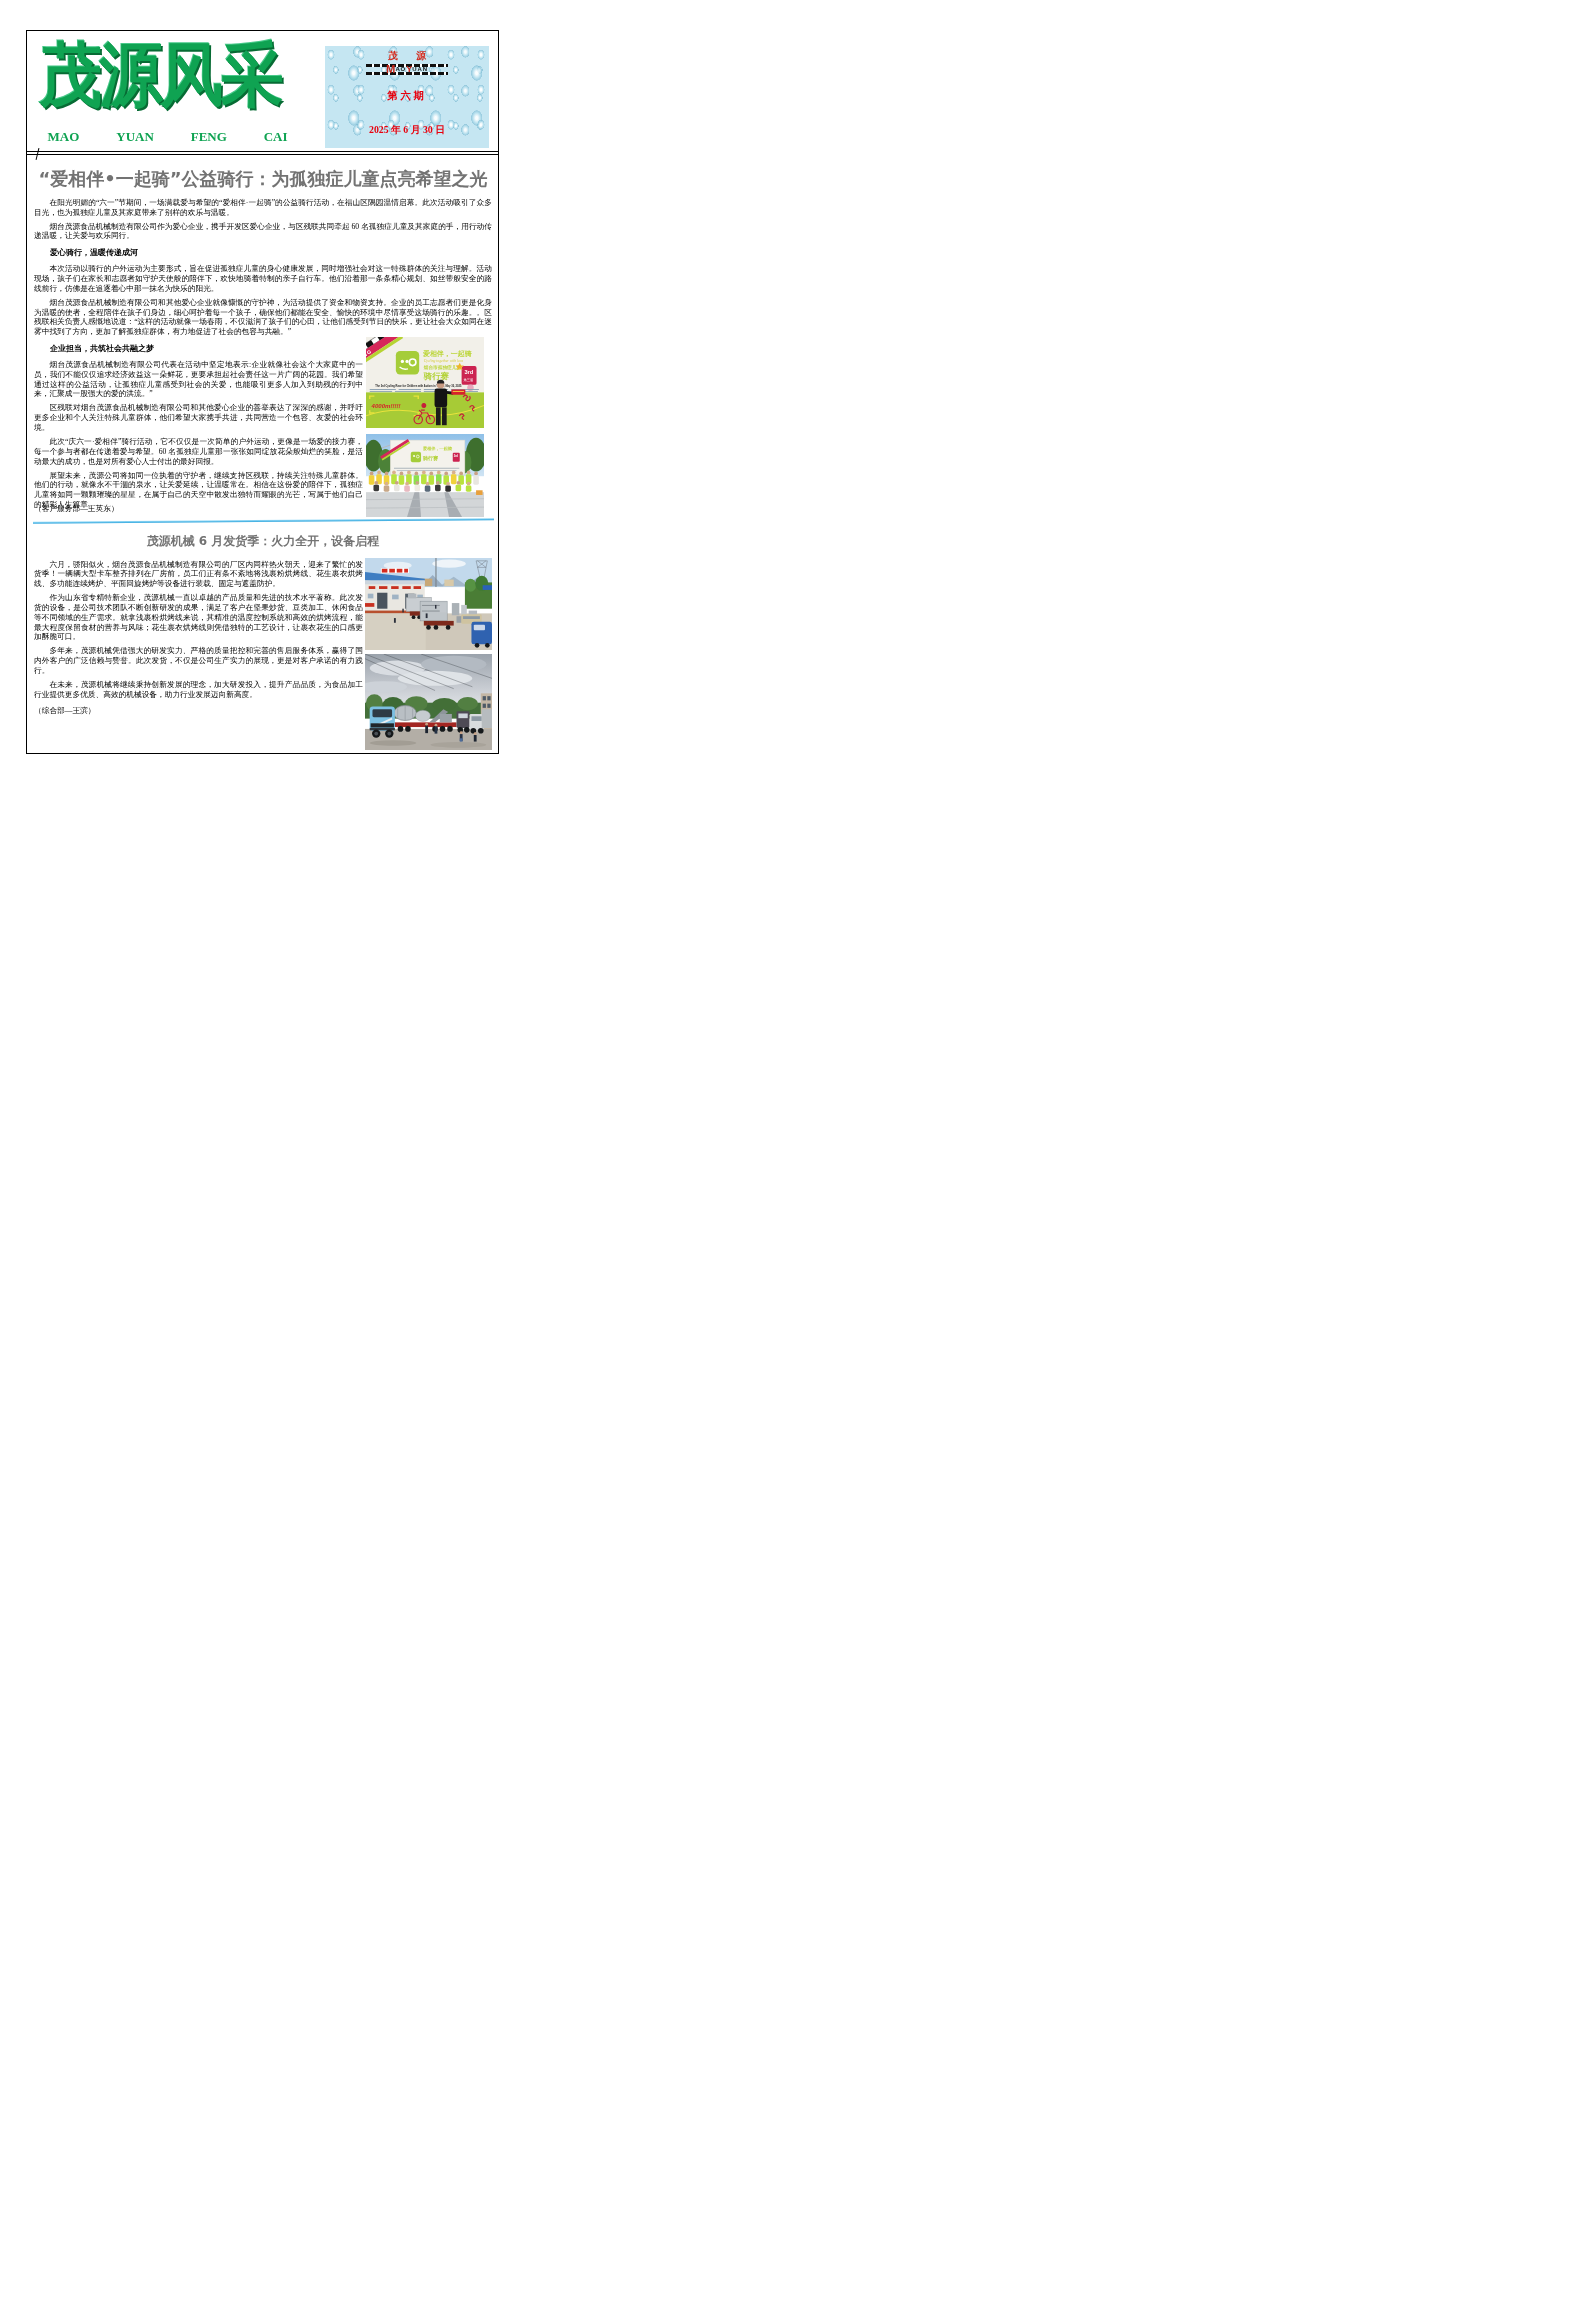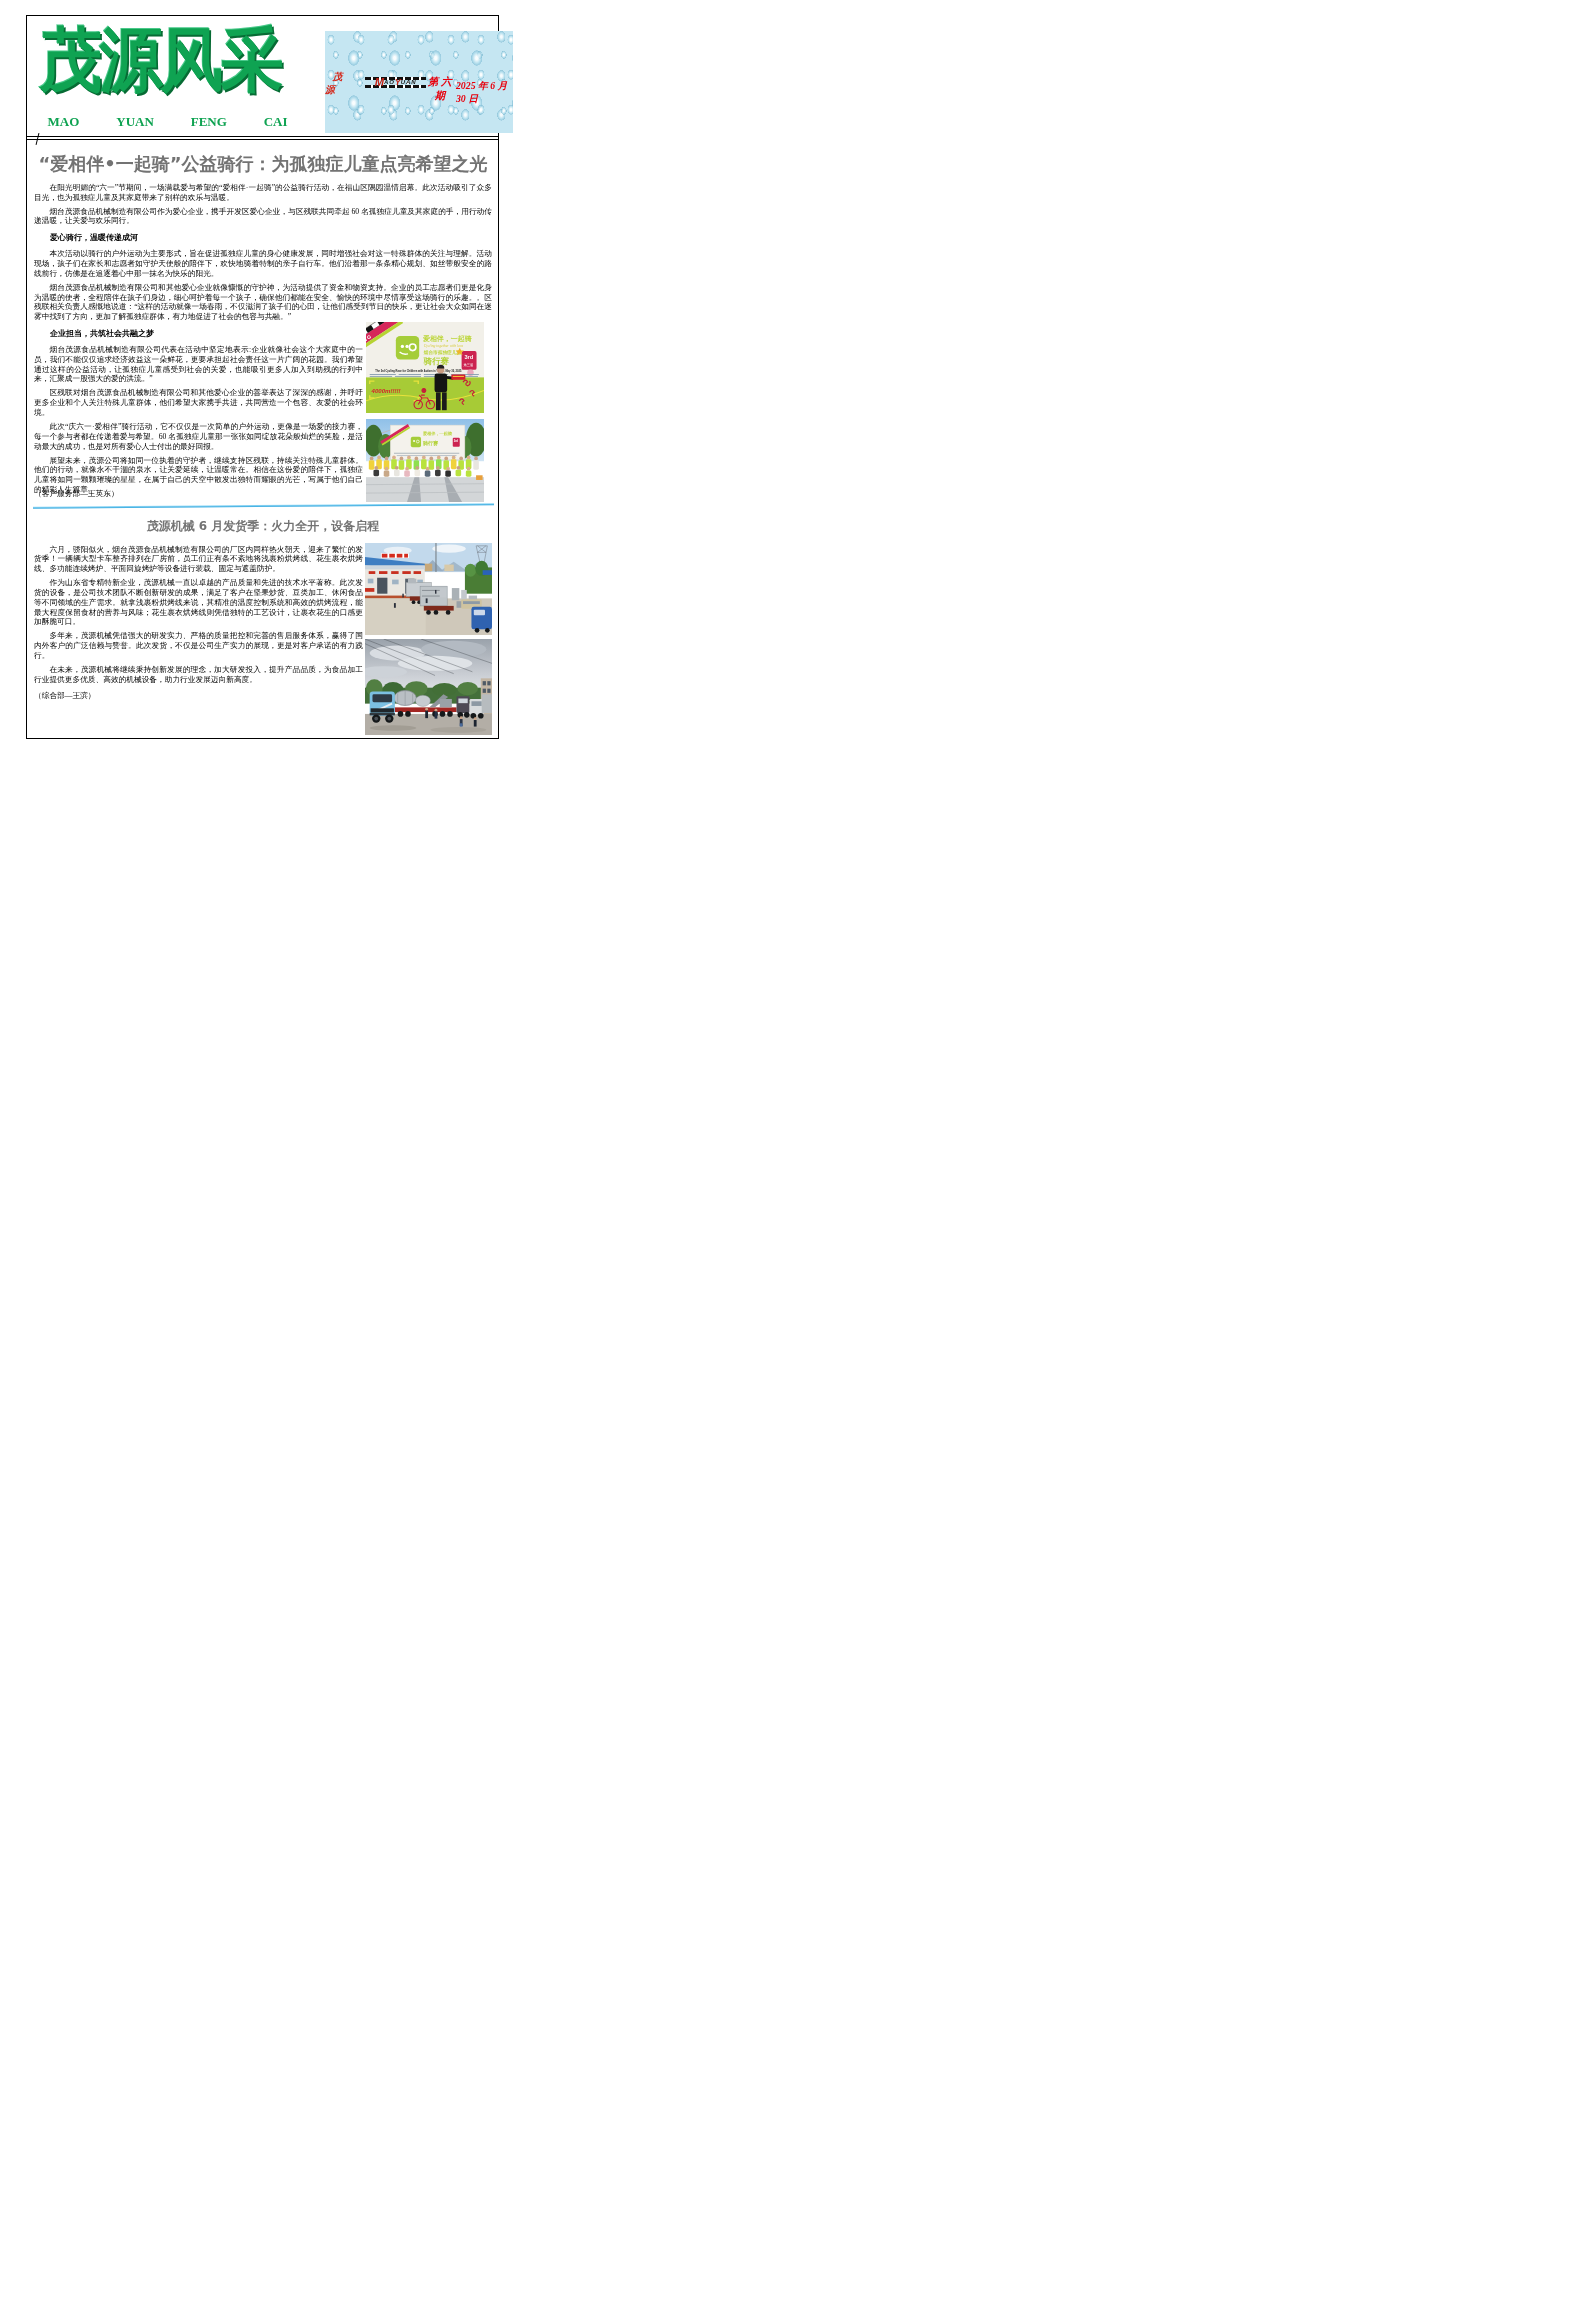--- a/index.html
+++ b/index.html
@@ -1,34 +1,34 @@
 <!DOCTYPE html>
 <html style="font-size:7.5px"><head>
 <meta charset="utf-8">
 <style>
   html,body{margin:0;padding:0;background:#ffffff;}
   .page{position:relative;width:524px;height:773px;background:#fff;overflow:hidden;
         font-family:"Liberation Serif",serif;color:#000;}
-  .frame{position:absolute;left:26px;top:15px;width:473px;height:724px;border:0.7px solid #000;box-sizing:border-box;}
+  .frame{position:absolute;left:26px;top:30px;width:473px;height:724px;border:0.7px solid #000;box-sizing:border-box;}
 
   
   .brand-cn{position:absolute;left:12px;top:5.6px;font-size:70px;line-height:1.1;font-weight:bold;
             color:#0fa352;letter-spacing:-2.8px;transform:scaleX(.9);transform-origin:left top;
             text-shadow:1.9px 1.9px 0 #076b34,-0.9px -0.9px 0 #49c98a;font-family:"DejaVu Sans",sans-serif;white-space:nowrap;}
   .brand-latin{position:absolute;left:20.6px;top:98px;width:240px;display:flex;justify-content:space-between;
                color:#0fa352;font-size:13px;font-weight:bold;font-family:"Liberation Serif",serif;}
-  .issue-box{position:absolute;left:298px;top:15px;width:188px;height:102px;box-sizing:border-box;
+  .issue-box{position:absolute;left:298px;top:15px;width:164px;height:102px;box-sizing:border-box;
              background-color:#c5e6f2;
              background-image:
                radial-gradient(ellipse 4.7px 6.5px at 20% 25%, rgba(255,255,255,.95) 0 18%, rgba(173,220,236,.55) 55%, rgba(118,183,209,.65) 72%, rgba(197,230,242,0) 76%),
                radial-gradient(ellipse 7.5px 10.3px at 70% 60%, rgba(255,255,255,.9) 0 15%, rgba(173,220,236,.5) 50%, rgba(118,183,209,.6) 72%, rgba(197,230,242,0) 76%),
                radial-gradient(ellipse 3.7px 5.1px at 45% 85%, rgba(255,255,255,.9) 0 18%, rgba(160,212,230,.5) 55%, rgba(110,176,202,.6) 74%, rgba(197,230,242,0) 78%),
                radial-gradient(ellipse 5.6px 7.5px at 90% 15%, rgba(255,255,255,.85) 0 15%, rgba(160,212,230,.5) 55%, rgba(110,176,202,.55) 74%, rgba(197,230,242,0) 78%);
              background-size:30px 35px,41px 45px,24px 28px,36px 39px;
-             display:flex;flex-direction:row;align-items:center;font-style:italic;}
+             display:flex;flex-direction:column;align-items:center;}
   .logo-cn{margin-top:3.7px;font-size:9.8px;font-weight:bold;color:#d42b1e;letter-spacing:7.5px;
            font-family:"DejaVu Sans",sans-serif;text-indent:7.5px;}
   .strip{margin-top:1.4px;width:82px;}
   .strip .bar{height:2.8px;background:repeating-linear-gradient(90deg,#101010 0 6px,#ffffff 6px 8px);}
   .strip .letters{display:flex;align-items:center;justify-content:center;line-height:6.5px;
                   font-family:"Liberation Sans",sans-serif;font-weight:bold;color:#161616;margin:-0.5px 0;}
   .strip .letters .big-m{color:#c22418;font-size:11.2px;}
   .strip .letters .big-y{color:#c22418;font-size:9px;}
   .strip .letters .sm{font-size:6px;letter-spacing:0.9px;}
   .issue-no{margin-top:14px;font-size:10.3px;font-weight:bold;color:#e8000d;letter-spacing:2.8px;

